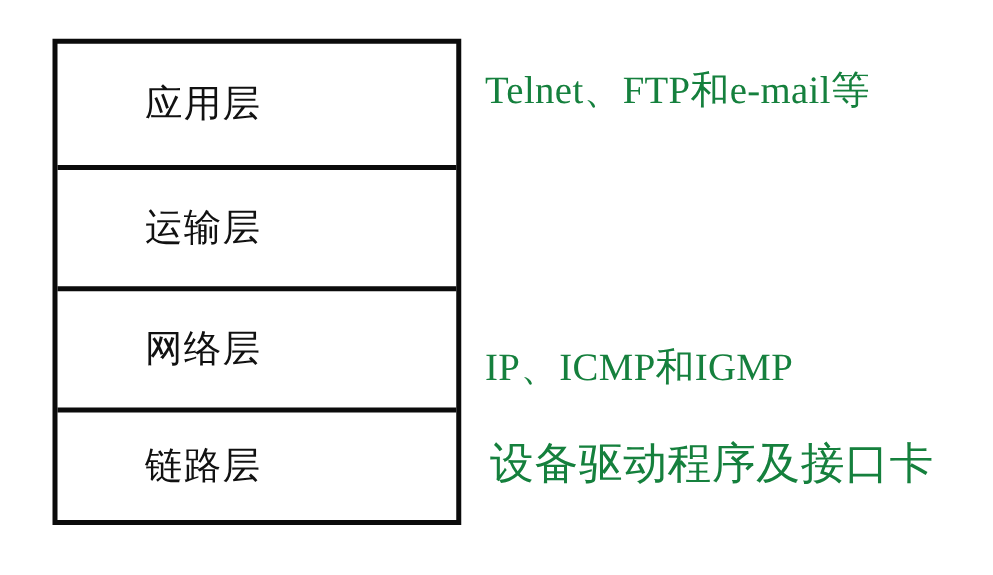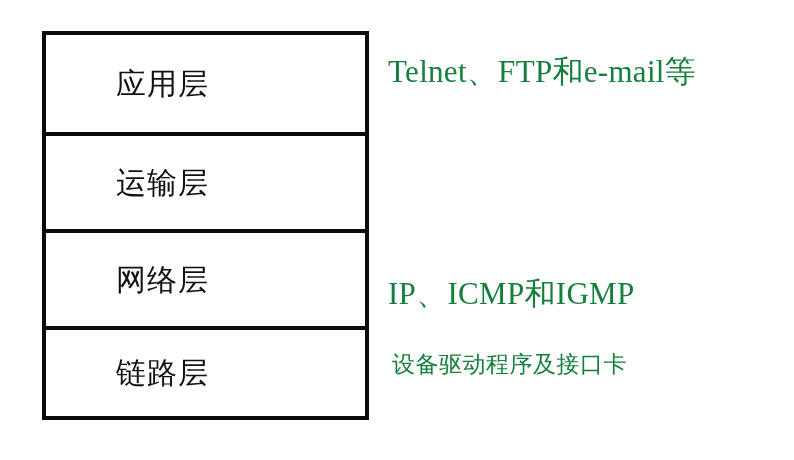--- a/index.html
+++ b/index.html
@@ -66,21 +66,21 @@
     color: #15803d;
     line-height: 1;
   }
   .desc.serif {
     font-family: "Liberation Serif", "DejaVu Serif", serif;
     font-size: 31px;
     letter-spacing: 0.3px;
   }
   .desc.sans {
     font-family: "Liberation Sans", "DejaVu Sans", sans-serif;
-    font-size: 23px;
+    font-size: 35px;
     letter-spacing: 0.5px;
   }
   .desc.d0 { top: 56px;  }
   .desc.d1 { top: 155px; }
   .desc.d2 { top: 253px; margin-top: 25px; }
   .desc.d3 { top: 353px; left: 392px; }
 </style>
 </head>
 <body>
 

